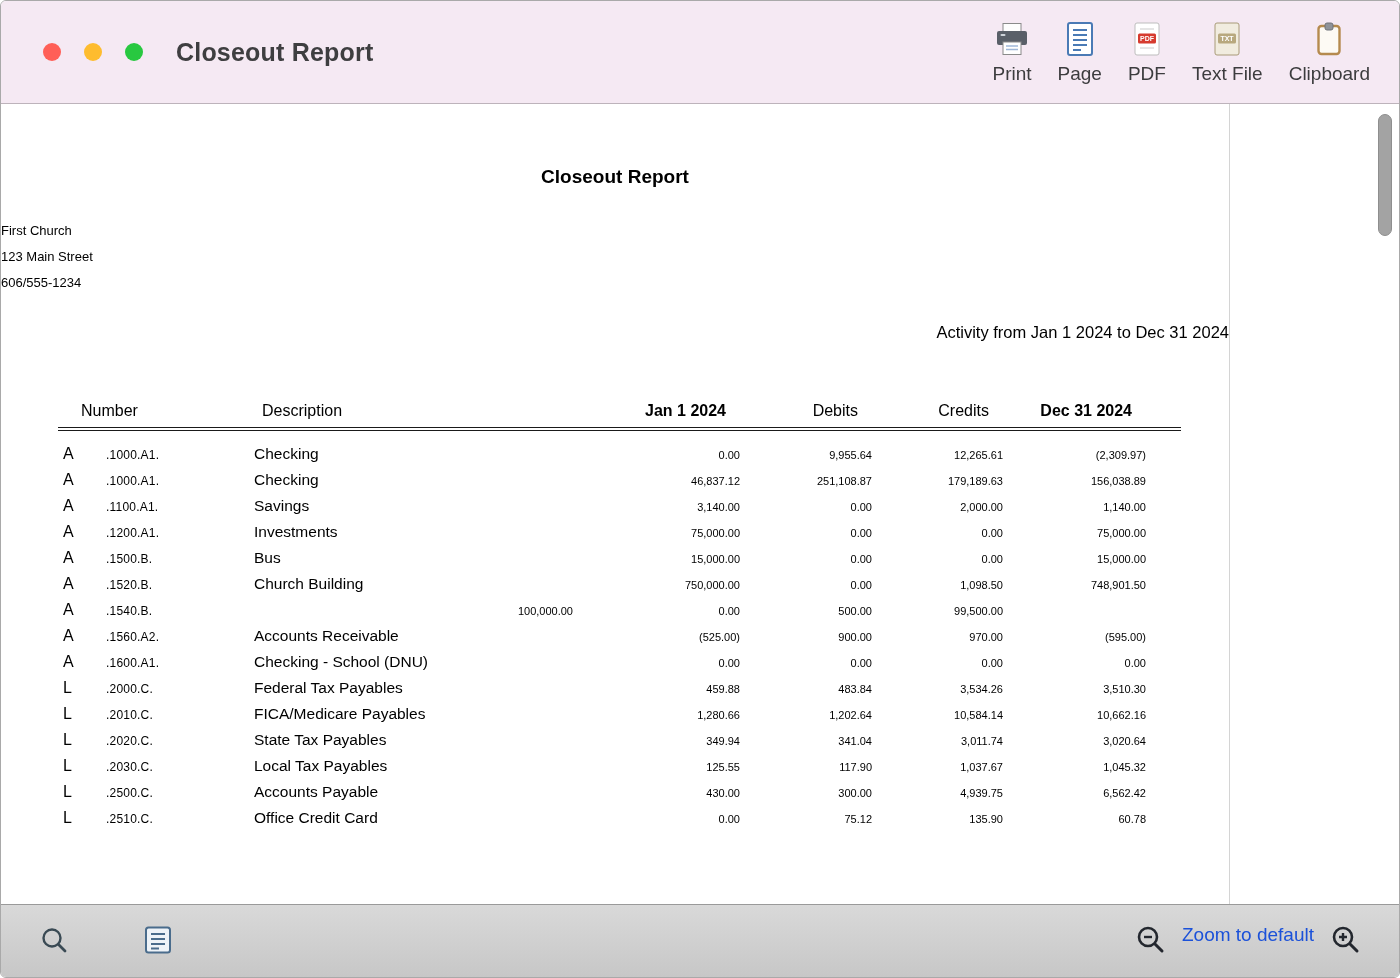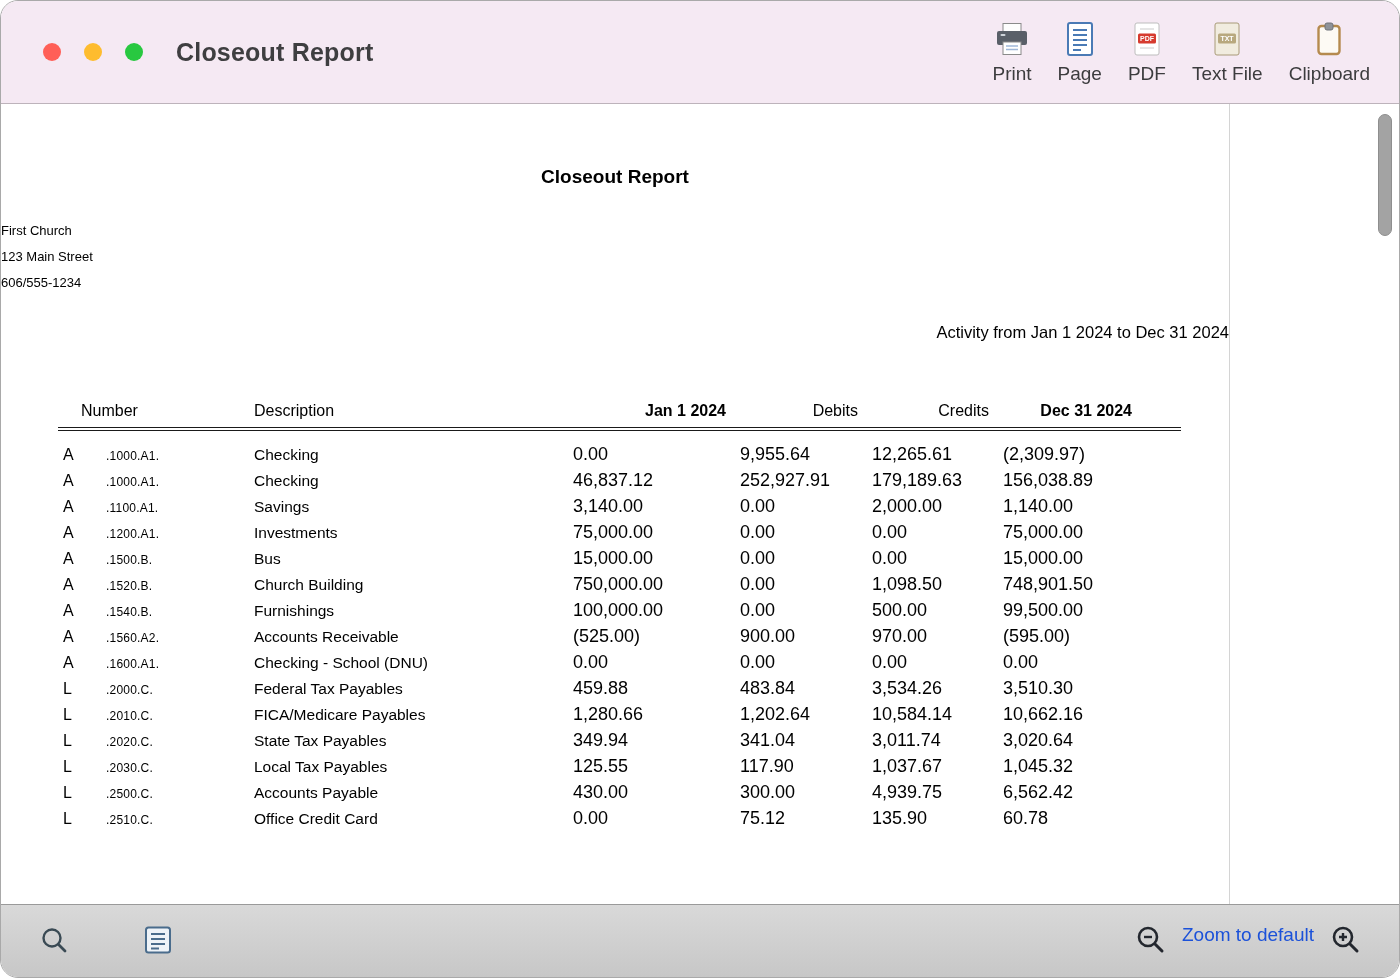--- a/index.html
+++ b/index.html
@@ -1,18 +1,18 @@
 <!DOCTYPE html>
 <html><head>
 <meta charset="utf-8">
 <style>
   * { margin:0; padding:0; box-sizing:border-box; }
   html,body { width:1400px; height:978px; background:#ffffff; font-family:"Liberation Sans","DejaVu Sans",sans-serif; }
   .window {
-    width:1400px; height:978px; border-radius:18px; overflow:hidden;
+    width:1400px; height:978px; border-radius:6px; overflow:hidden;
     background:#ffffff; border:1px solid #a9a9a9; position:relative;
     display:flex; flex-direction:column;
   }
   
   .titlebar {
     height:103px; flex:0 0 103px; background:#f5e9f3;
     border-bottom:1px solid #bdb3bb;
     display:flex; align-items:center; position:relative;
   }
   .traffic-lights { display:flex; gap:23px; margin-left:42px; }
@@ -38,29 +38,29 @@
   .activity-line { margin-top:27px; text-align:right; font-size:16.5px; white-space:pre;padding-left:40px; }
   .rtable { margin:60px 0 0 57px; width:1123px; }
   .thead, .trow {
     display:grid;
     grid-template-columns:40px 150px 1fr 167px 132px 131px 143px;
     padding-right:35px;
     align-items:baseline;
   }
   .thead { font-size:16px; padding-bottom:7px; border-bottom:4px double #1a1a1a; }
   .h-number { grid-column:1 / 3; padding-left:23px; }
-  .h-desc { padding-left:6px; }
+  .h-desc { padding-left:6px;margin-left:8px; }
   .h-right { text-align:right; padding-right:14px; }
   .h-bold { font-weight:bold; }
   .tbody { padding-top:10px; }
   .trow { height:26px; line-height:26px; }
   .c-type { padding-left:5px; font-size:16px; }
   .c-number { padding-left:8px; font-size:12px; letter-spacing:.2px; }
   .c-desc { padding-left:6px; font-size:15.5px; white-space:pre; }
-  .c-num { font-size:18px; font-variant-numeric:tabular-nums; }
+  .c-num { text-align:right; font-size:11px; font-variant-numeric:tabular-nums; }
   .page-divider { position:absolute; top:0; left:1228px; width:1px; height:100%; background:#d4d4d4; }
   .scroll-thumb {
     position:absolute; top:10px; right:7px; width:14px; height:122px;
     border-radius:7px; background:#a3a3a3; border:1px solid #8e8e8e; cursor:pointer;
   }
   
   .statusbar {
     height:73px; flex:0 0 73px;
     background:linear-gradient(#d9d9d9,#c7c7c7);
     border-top:1px solid #9a9a9a;
@@ -178,21 +178,21 @@
     <span class="c-num">0.00</span>
     <span class="c-num">9,955.64</span>
     <span class="c-num">12,265.61</span>
     <span class="c-num">(2,309.97)</span>
   </div>
             <div class="trow">
     <span class="c-type">A</span>
     <span class="c-number">.1000.A1.</span>
     <span class="c-desc">Checking</span>
     <span class="c-num">46,837.12</span>
-    <span class="c-num">252,927.91</span>
+    <span class="c-num">251,108.87</span>
     <span class="c-num">179,189.63</span>
     <span class="c-num">156,038.89</span>
   </div>
             <div class="trow">
     <span class="c-type">A</span>
     <span class="c-number">.1100.A1.</span>
     <span class="c-desc">Savings</span>
     <span class="c-num">3,140.00</span>
     <span class="c-num">0.00</span>
     <span class="c-num">2,000.00</span>
@@ -221,21 +221,20 @@
     <span class="c-number">.1520.B.</span>
     <span class="c-desc">Church Building</span>
     <span class="c-num">750,000.00</span>
     <span class="c-num">0.00</span>
     <span class="c-num">1,098.50</span>
     <span class="c-num">748,901.50</span>
   </div>
             <div class="trow">
     <span class="c-type">A</span>
     <span class="c-number">.1540.B.</span>
-    <span class="c-desc">Furnishings</span>
     <span class="c-num">100,000.00</span>
     <span class="c-num">0.00</span>
     <span class="c-num">500.00</span>
     <span class="c-num">99,500.00</span>
   </div>
             <div class="trow">
     <span class="c-type">A</span>
     <span class="c-number">.1560.A2.</span>
     <span class="c-desc">Accounts Receivable</span>
     <span class="c-num">(525.00)</span>

